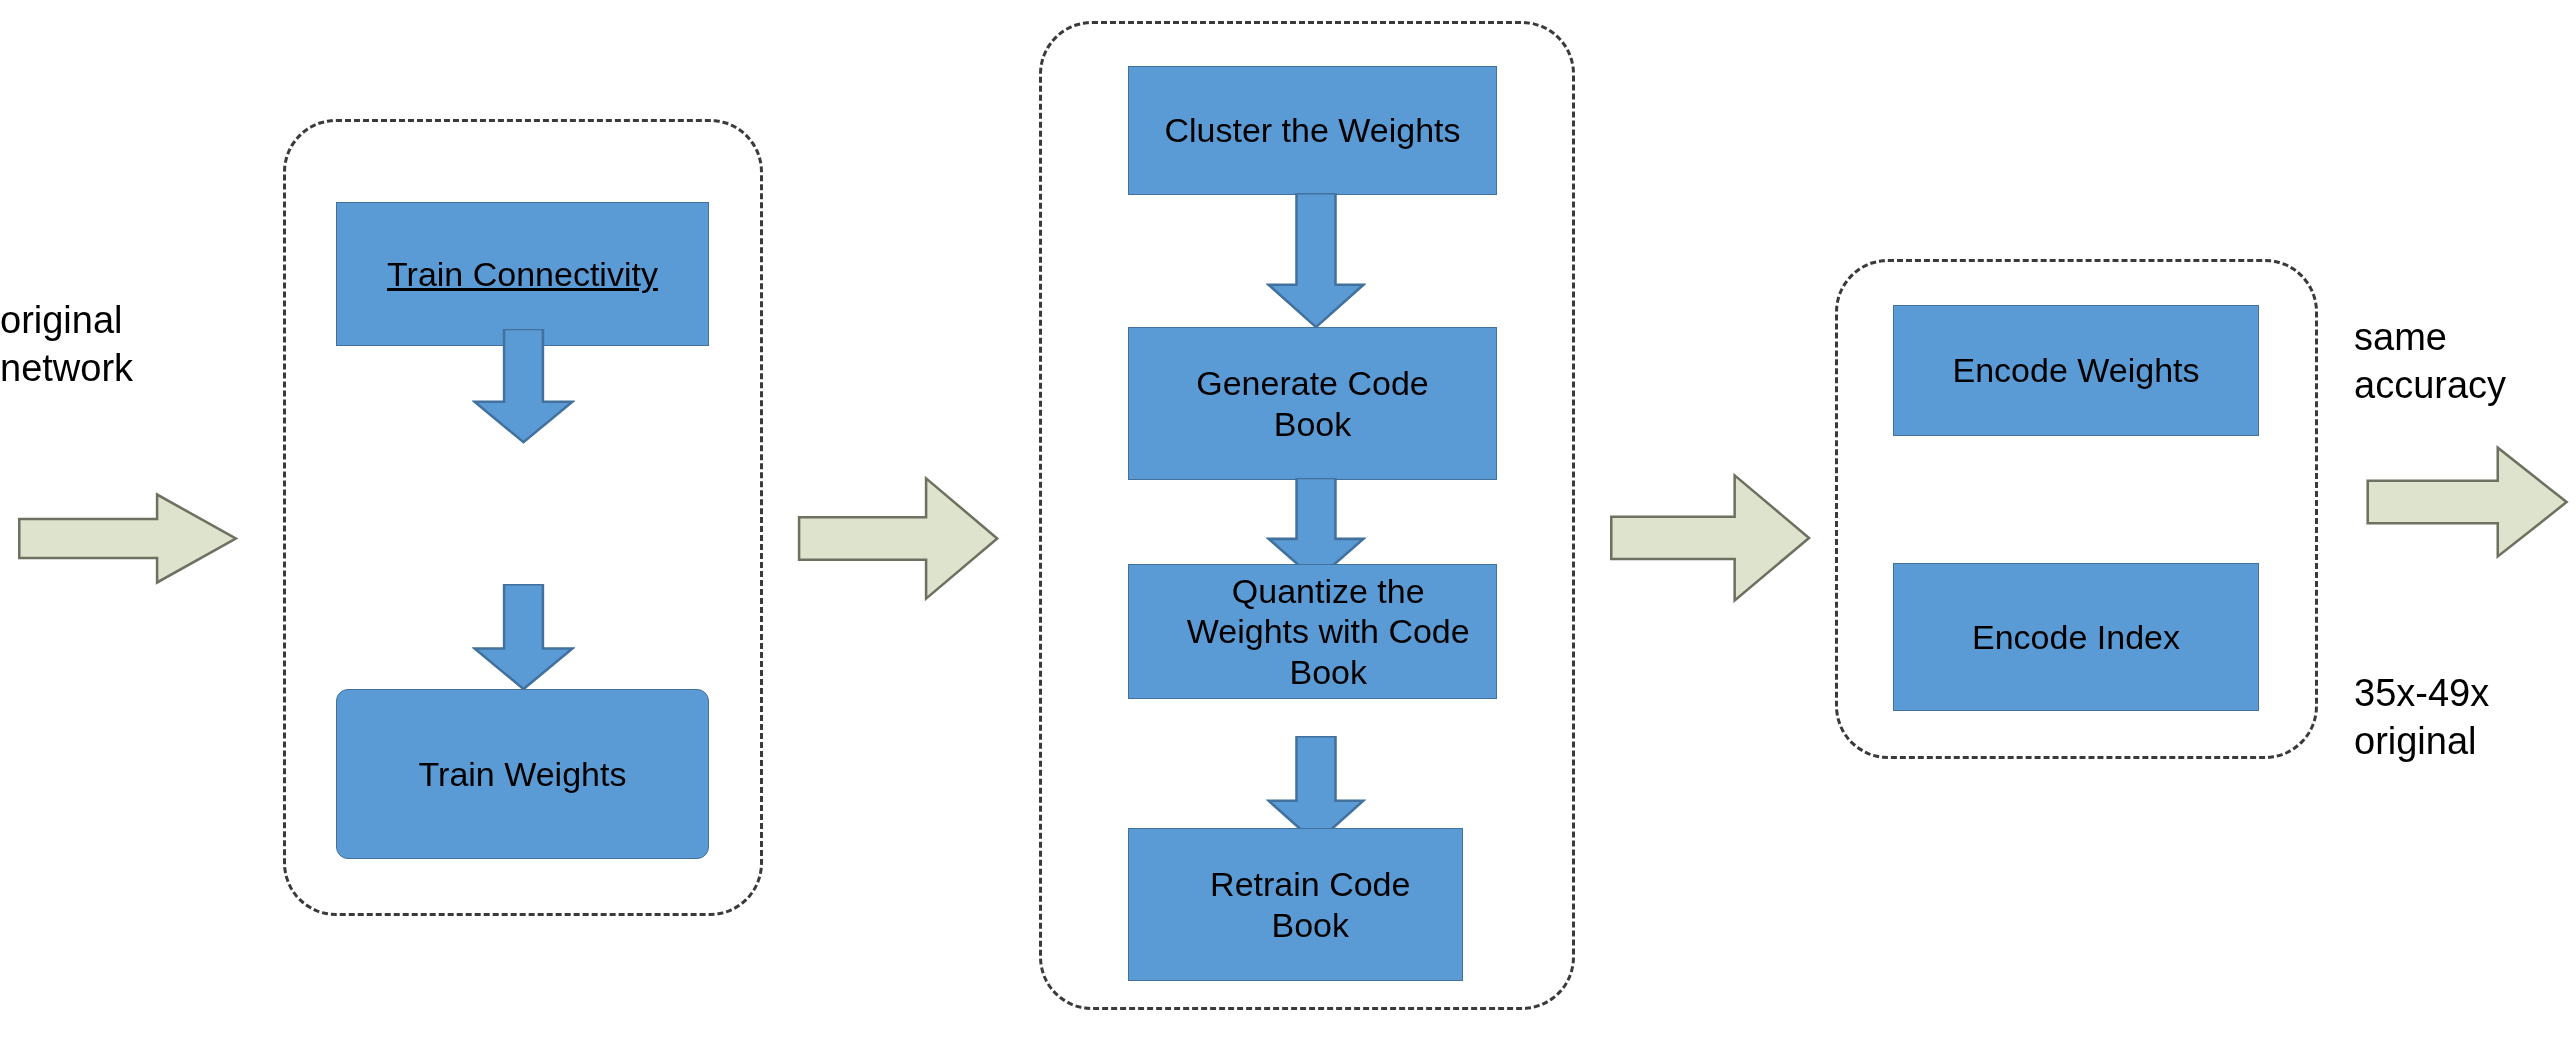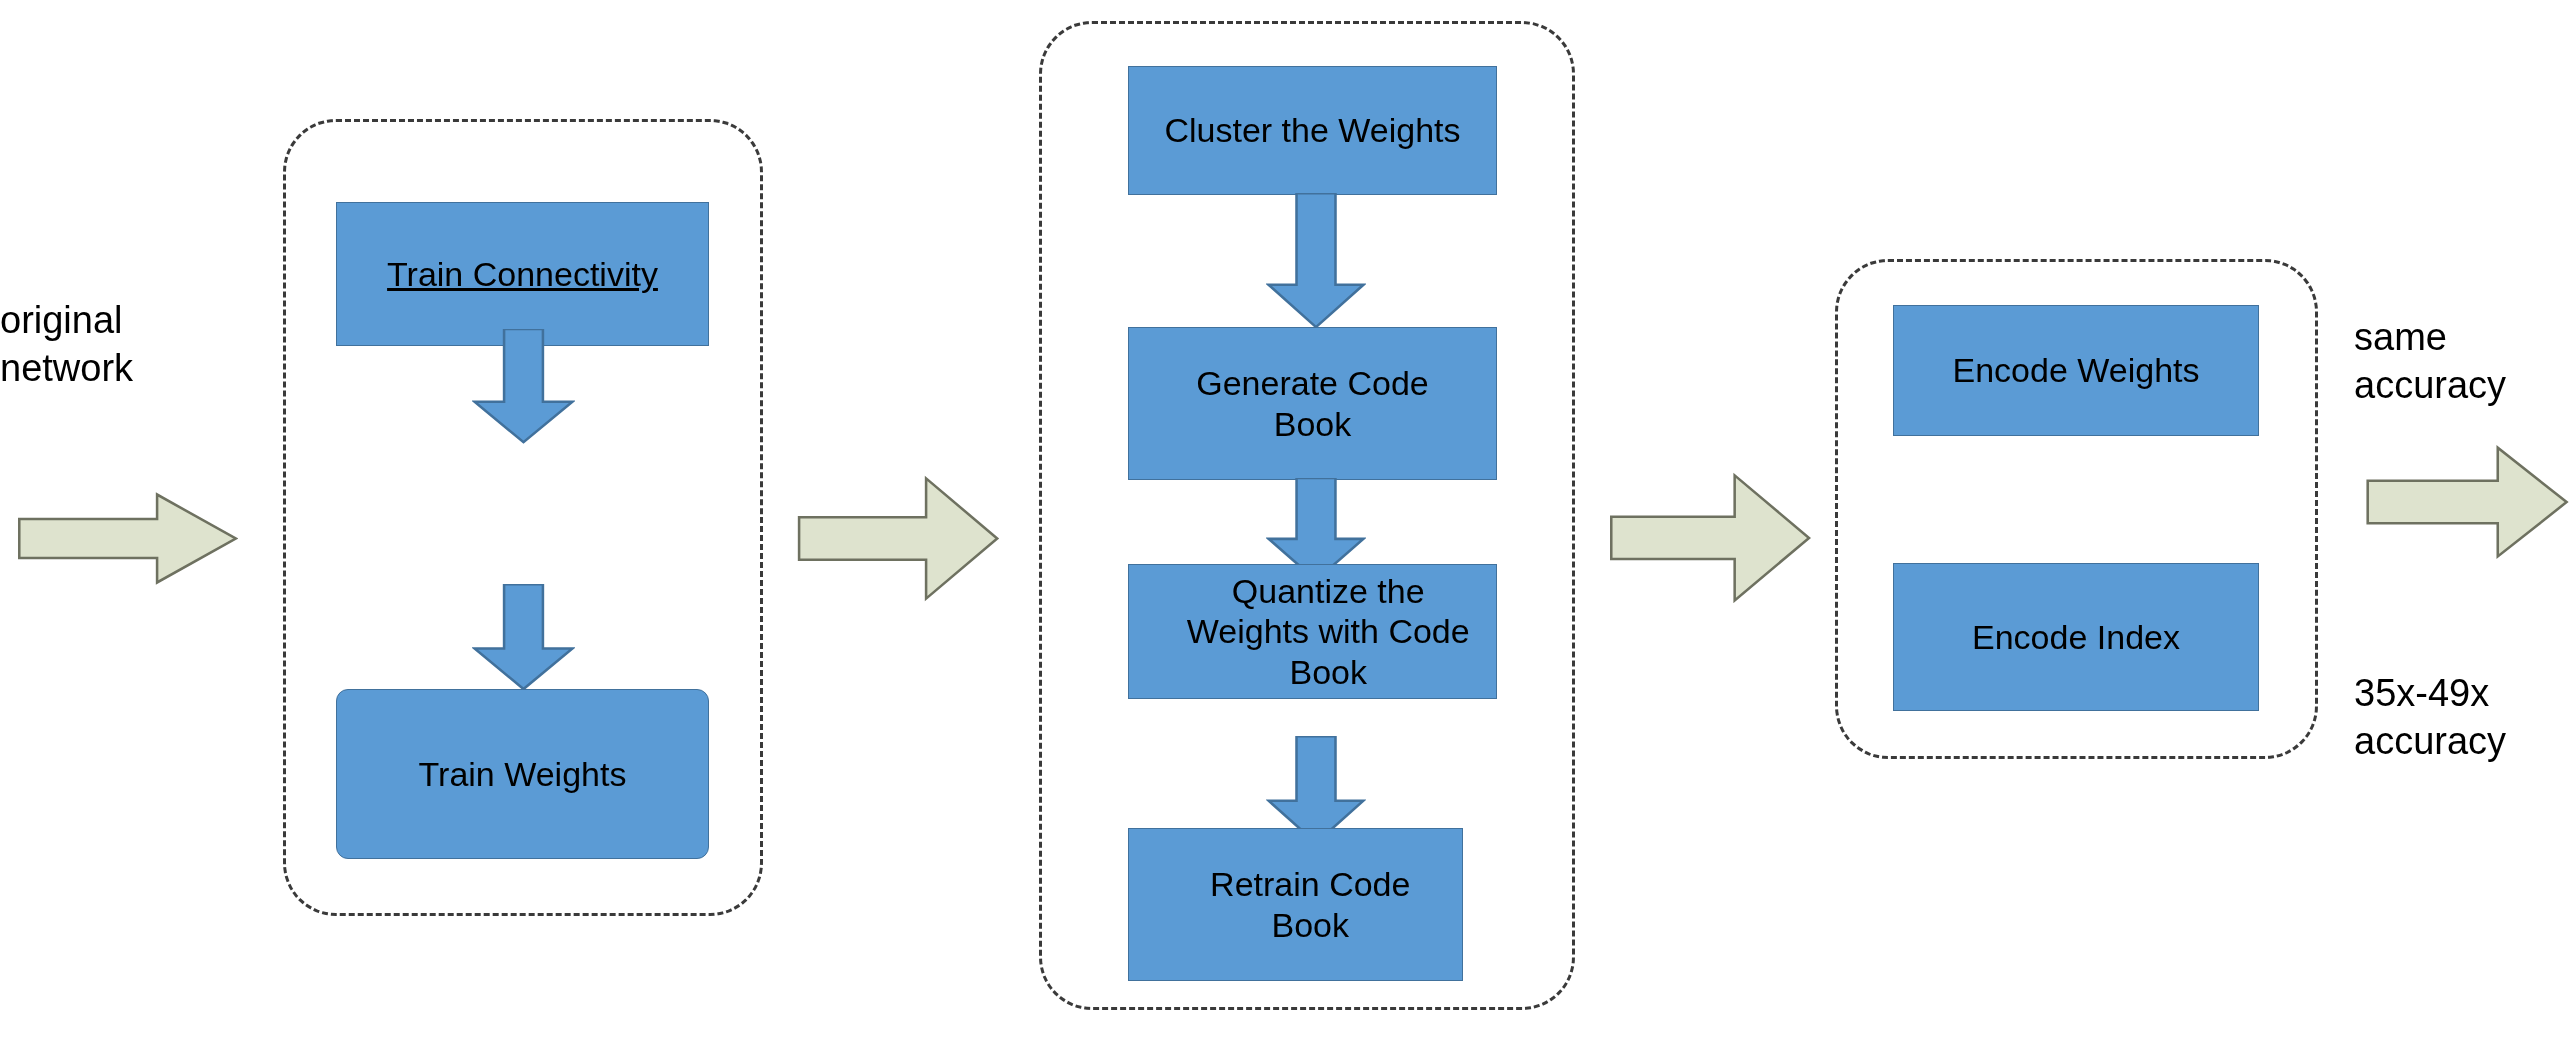--- a/index.html
+++ b/index.html
@@ -143,16 +143,16 @@
   </div>
 
   <div class="caption" style="left:2354px; top:314px; width:222px;">same
 accuracy</div>
 
   <svg class="hconn" style="left:2366px; top:445px;" width="204" height="115" viewBox="0 0 240 135">
     <polygon points="2,42 155,42 155,3 236,67 155,131 155,92 2,92" fill="#DEE3CE" stroke="#6E7160" stroke-width="3"></polygon>
   </svg>
 
   <div class="caption" style="left:2354px; top:670px; width:222px;">35x-49x
-accuracy</div>
+original</div>
 
 </div>
 
 
 </body></html>

